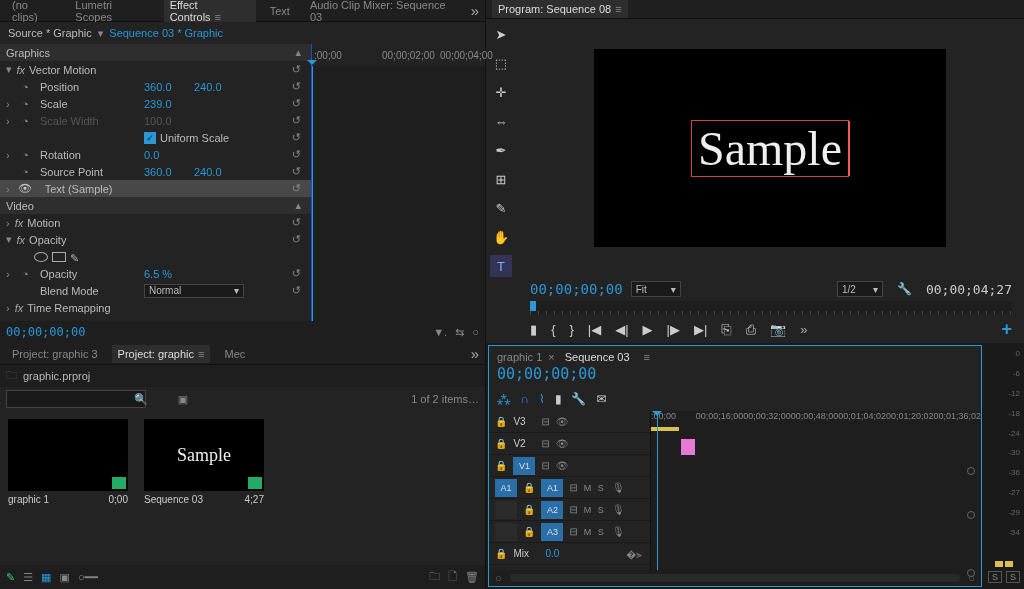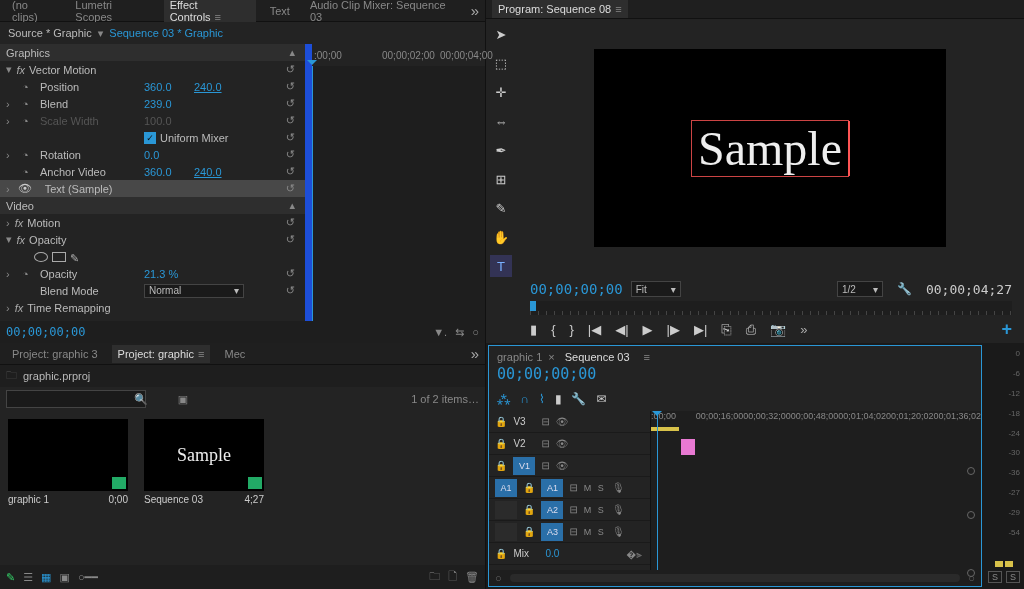--- a/index.html
+++ b/index.html
@@ -14,28 +14,28 @@
 .tab.active { color: #ddd; background: #2e2e2e; }
 .tab .ham { margin-left: 4px; color: #888; }
 .more { color: #aaa; margin-left: auto; margin-right: 6px; font-size: 15px; }
 
 .ec-head { height: 22px; display: flex; align-items: center; padding: 0 8px; background: #232323; gap: 6px; }
 .ec-head .chev { color: #888; }
 .ec-head .src { color: #bbb; }
 .ec-head .dst { color: #2a97d6; }
 
 .ec-body { display: flex; flex: 1; }
-.ec-tree { width: 312px; background: #232323; border-right: 7px solid #1d4ed8; overflow: hidden; }
+.ec-tree { width: 312px; background: #232323; border-right: 1px solid #1d4ed8; overflow: hidden; }
 .ec-tl { flex: 1; background: #1e1e1e; position: relative; }
 
 .ec-row { display: flex; align-items: center; height: 17px; padding-left: 6px; position: relative; }
 .ec-row .lbl { color: #bbb; }
 .ec-row .val { color: #2a97d6; position: absolute; }
 .ec-row .val1 { left: 144px; text-align: right; }
-.ec-row .val2 { left: 194px; text-decoration: underline; }
+.ec-row .val2 { left: 194px; }
 .ec-row .dim { color: #555; }
 .ec-row .fx { font-style: italic; color: #aaa; margin-right: 4px; }
 .ec-row .tw { color: #888; margin-right: 5px; }
 .ec-row .sw { color: #888; position: absolute; left: 22px; }
 .ec-row .res { color: #888; position: absolute; right: 10px; cursor: pointer; }
 .ec-row.group { background: #2e2e2e; }
 .ec-row.sel { background: #484848; }
 .ec-row .chk { width: 12px; height: 12px; background: #2a97d6; margin-right: 4px; display: inline-flex; align-items: center; justify-content: center; color: #111; font-size: 9px; }
 .ec-row .combo { position: absolute; left: 144px; width: 100px; height: 14px; background: #1a1a1a; border: 1px solid #444; color: #bbb; font-size: 10px; padding: 0 4px; display: flex; align-items: center; justify-content: space-between; }
 .ec-row .eye { position: absolute; left: 6px; color: #ccc; }
@@ -182,46 +182,46 @@
         <div class="ec-row">
           <span class="sw">◔</span>
           <span class="pad2 lbl">Position</span>
           <span class="val val1">360.0</span>
           <span class="val val2">240.0</span>
           <span class="res">↺</span>
         </div>
         <div class="ec-row">
           <span class="tw" style="position:absolute;left:6px">›</span>
           <span class="sw">◔</span>
-          <span class="pad2 lbl">Blend</span>
+          <span class="pad2 lbl">Scale</span>
           <span class="val val1">239.0</span>
           <span class="res">↺</span>
         </div>
         <div class="ec-row">
           <span class="tw dim" style="position:absolute;left:6px">›</span>
           <span class="sw dim">◔</span>
           <span class="pad2 lbl dim">Scale Width</span>
           <span class="val val1 dim">100.0</span>
           <span class="res dim">↺</span>
         </div>
         <div class="ec-row" style="padding-left:144px">
           <span class="chk">✓</span>
-          <span class="lbl">Uniform Mixer</span>
+          <span class="lbl">Uniform Scale</span>
           <span class="res">↺</span>
         </div>
         <div class="ec-row">
           <span class="tw" style="position:absolute;left:6px">›</span>
           <span class="sw">◔</span>
           <span class="pad2 lbl">Rotation</span>
           <span class="val val1">0.0</span>
           <span class="res">↺</span>
         </div>
         <div class="ec-row">
           <span class="sw">◔</span>
-          <span class="pad2 lbl">Anchor Video</span>
+          <span class="pad2 lbl">Source Point</span>
           <span class="val val1">360.0</span>
           <span class="val val2">240.0</span>
           <span class="res">↺</span>
         </div>
         <div class="ec-row sel">
           <span class="tw">›</span>
           <span class="eye" style="left:18px">👁</span>
           <span class="lbl" style="padding-left:30px">Text (Sample)</span>
           <span class="res">↺</span>
         </div>
@@ -245,21 +245,21 @@
           <span class="shapes">
             <span class="oval"></span>
             <span></span>
             <span style="border:none;color:#aaa">✎</span>
           </span>
         </div>
         <div class="ec-row">
           <span class="tw" style="position:absolute;left:6px">›</span>
           <span class="sw">◔</span>
           <span class="pad2 lbl">Opacity</span>
-          <span class="val val1">21.3 %</span>
+          <span class="val val1">6.5 %</span>
           <span class="res">↺</span>
         </div>
         <div class="ec-row">
           <span class="pad2 lbl">Blend Mode</span>
           <span class="combo">
               <span>Normal</span>
               <span>▾</span>
             </span>
           <span class="res">↺</span>
         </div>

